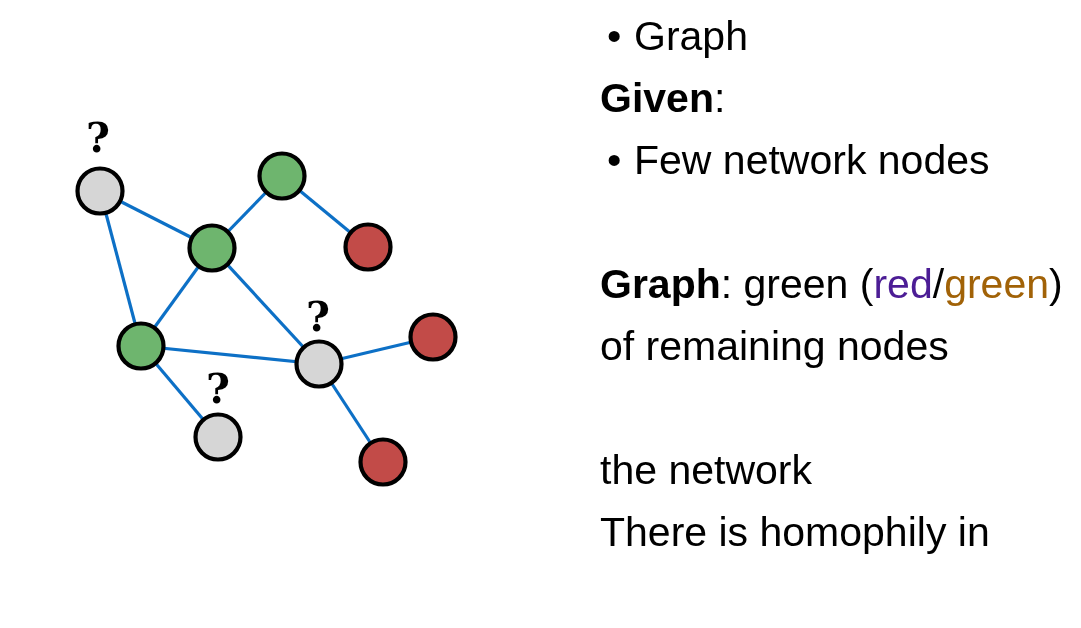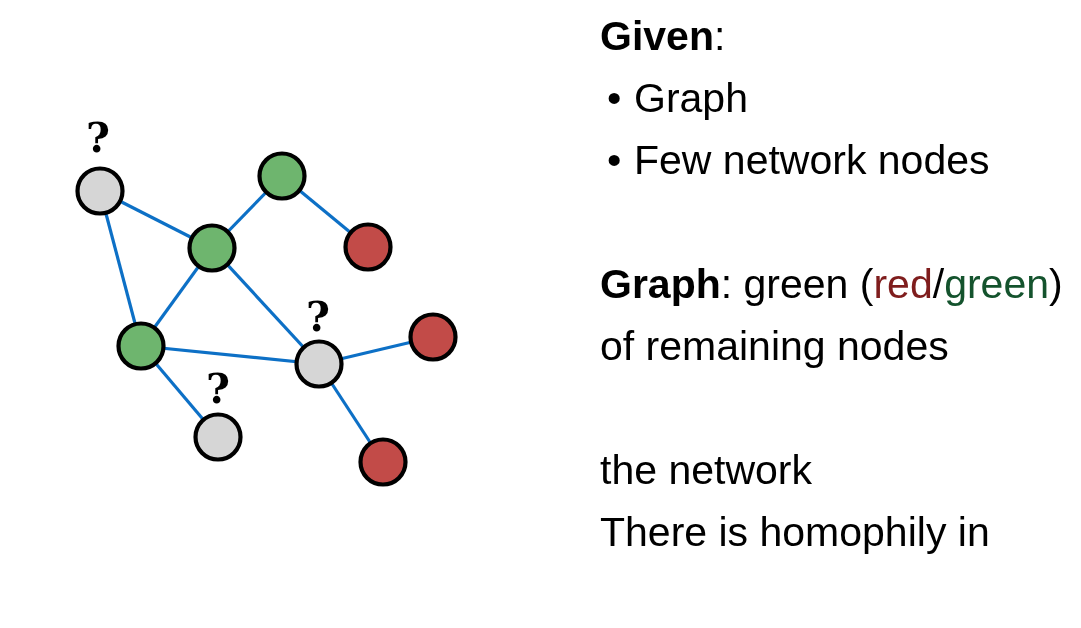--- a/index.html
+++ b/index.html
@@ -36,22 +36,22 @@
     top: 5px;
     width: 481px;
     color: #000000;
     font-size: 41px;
     line-height: 62px;
     white-space: nowrap;
   }
   .line { height: 62px; }
   .spacer { height: 62px; }
   .b { font-weight: bold; }
-  .t-red { color: #7f1d1d; }
-  .t-green { color: #14532d; text-align: center; }
+  .t-red { color: #4c1d95; }
+  .t-green { color: #a16207; text-align: center; }
   .bullet-line { padding-left: 7px; }
   .bullet-marker { display: inline-block; width: 27px; }
 </style>
 </head>
 <body>
 
 <div class="slide">
 
   <svg class="graph-area" viewBox="0 0 545 628" xmlns="http://www.w3.org/2000/svg">
       <line x1="100" y1="191" x2="212" y2="248" stroke="#0D70C6" stroke-width="3.2"></line>
@@ -73,23 +73,23 @@
       <circle cx="319" cy="364" r="22.5" fill="#D6D6D6" stroke="#000000" stroke-width="4.2"></circle>
       <text x="318" y="331" text-anchor="middle" class="qmark">?</text>
       <circle cx="433" cy="337" r="22.5" fill="#C24B48" stroke="#000000" stroke-width="4.2"></circle>
       <circle cx="218" cy="437" r="22.5" fill="#D6D6D6" stroke="#000000" stroke-width="4.2"></circle>
       <text x="218" y="403" text-anchor="middle" class="qmark">?</text>
       <circle cx="383" cy="462" r="22.5" fill="#C24B48" stroke="#000000" stroke-width="4.2"></circle>
     </svg>
 
   <div class="text-panel">
 
+    <div class="line bullet-line"><span class="bullet-marker">•</span><span>Graph</span></div>
+
     <div class="line"><span class="b">Given</span><span>:</span></div>
-
-    <div class="line bullet-line"><span class="bullet-marker">•</span><span>Graph</span></div>
 
     <div class="line bullet-line"><span class="bullet-marker">•</span><span>Few network nodes</span></div>
 
     <div class="spacer"></div>
 
     <div class="line"><span class="b">Graph</span><span>: green (</span><span class="t-red">red</span><span>/</span><span class="t-green">green</span><span>)</span></div>
 
     <div class="line">of remaining nodes</div>
 
     <div class="spacer"></div>

